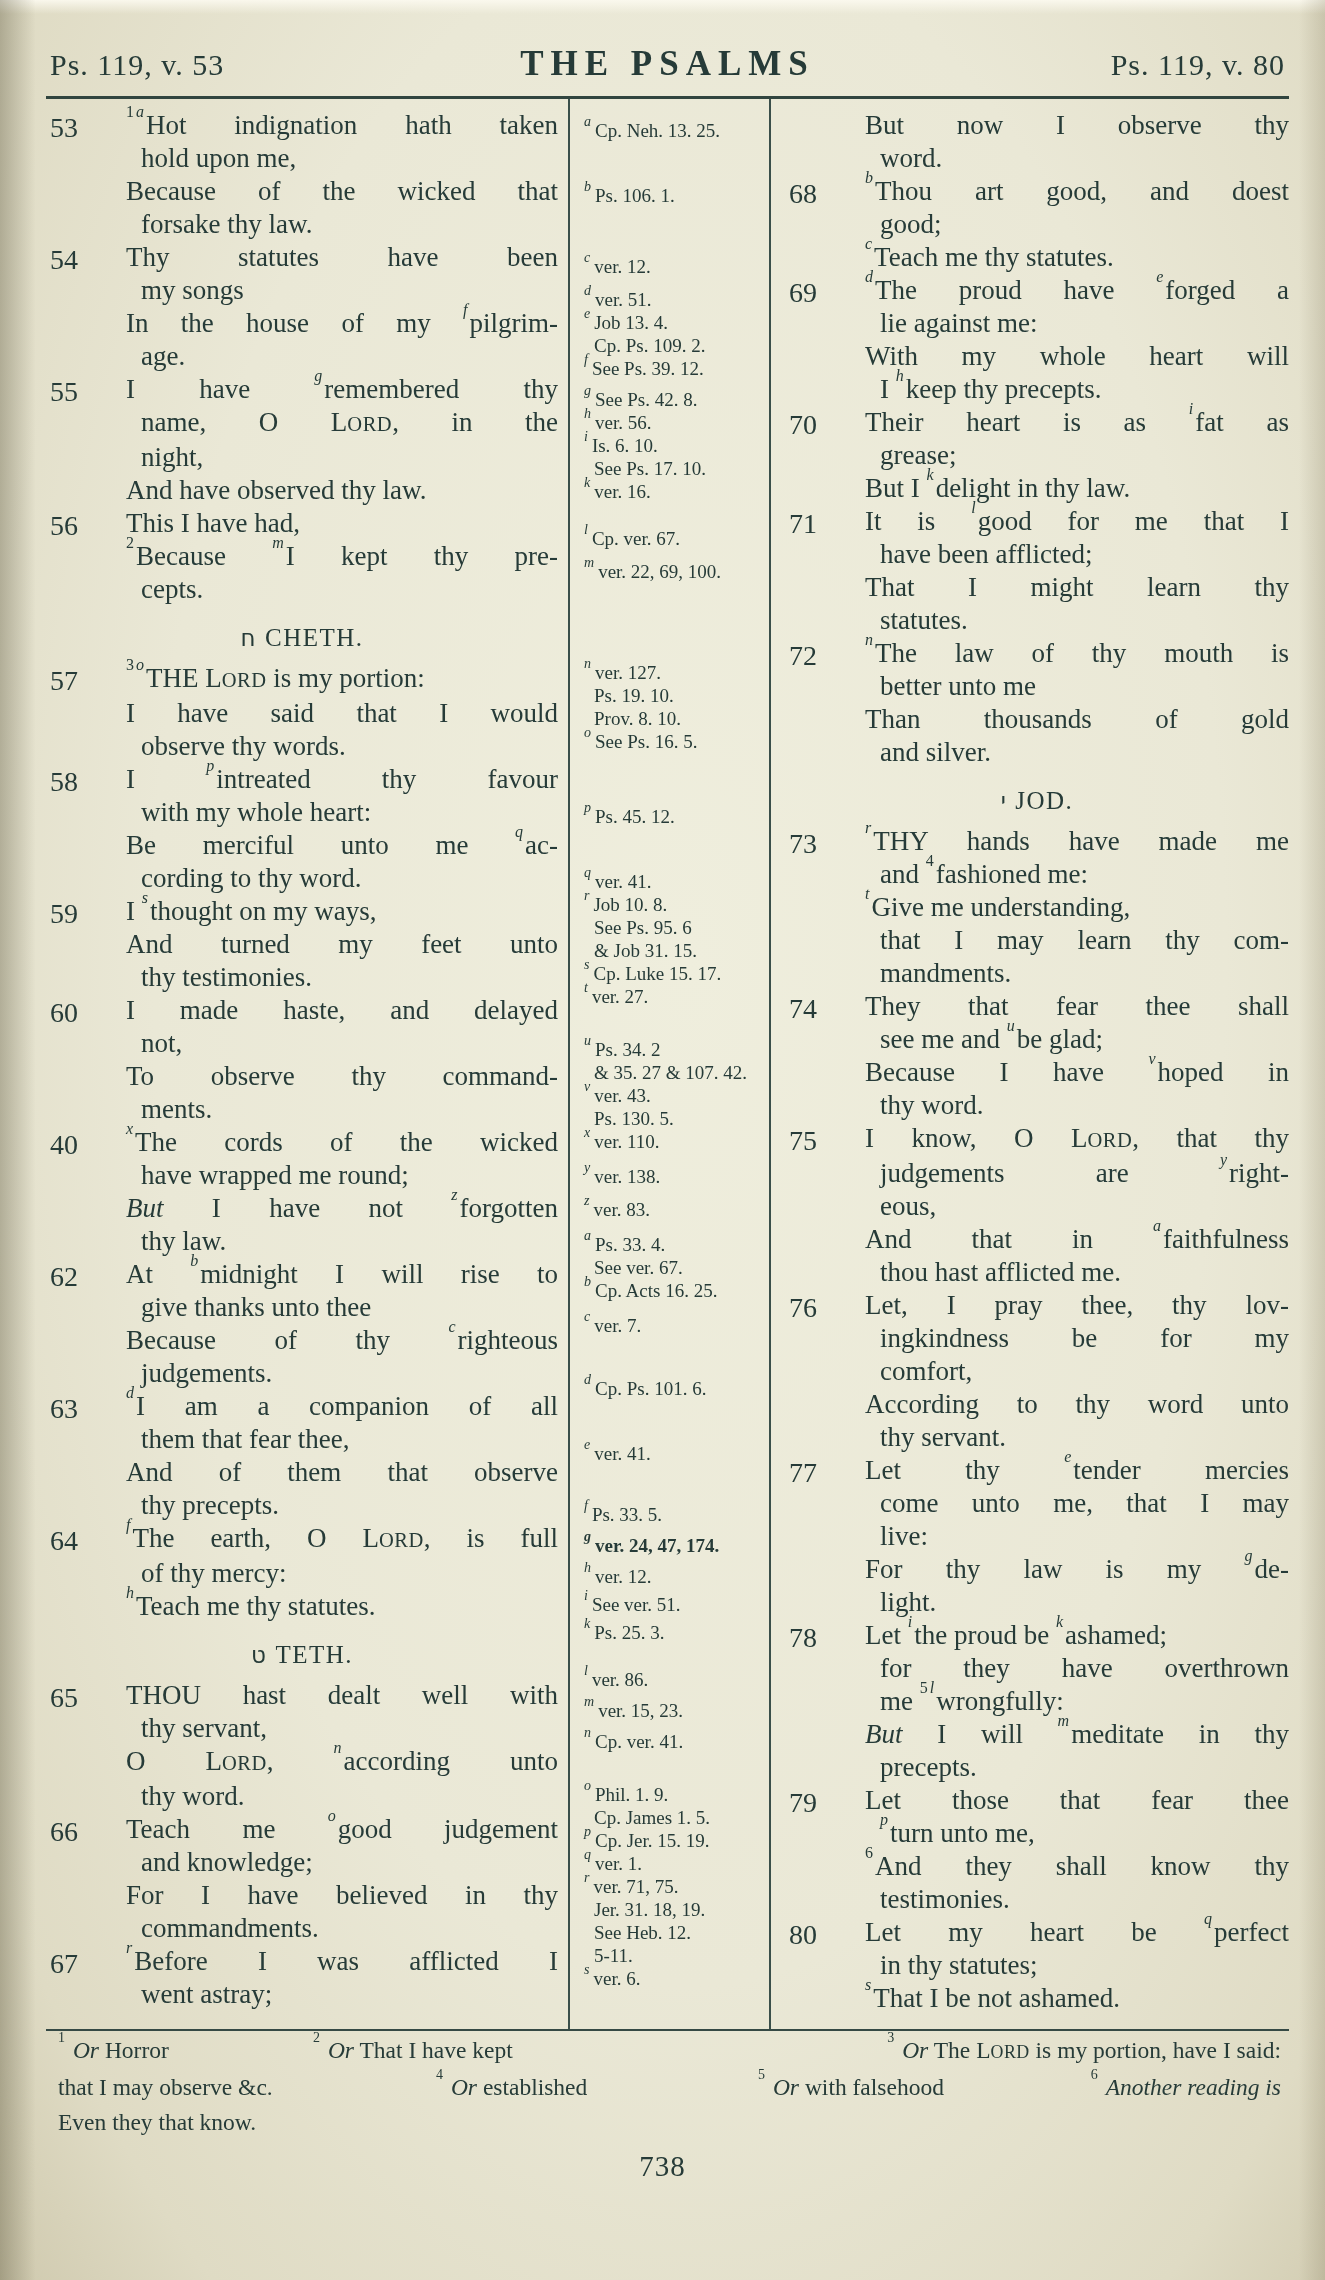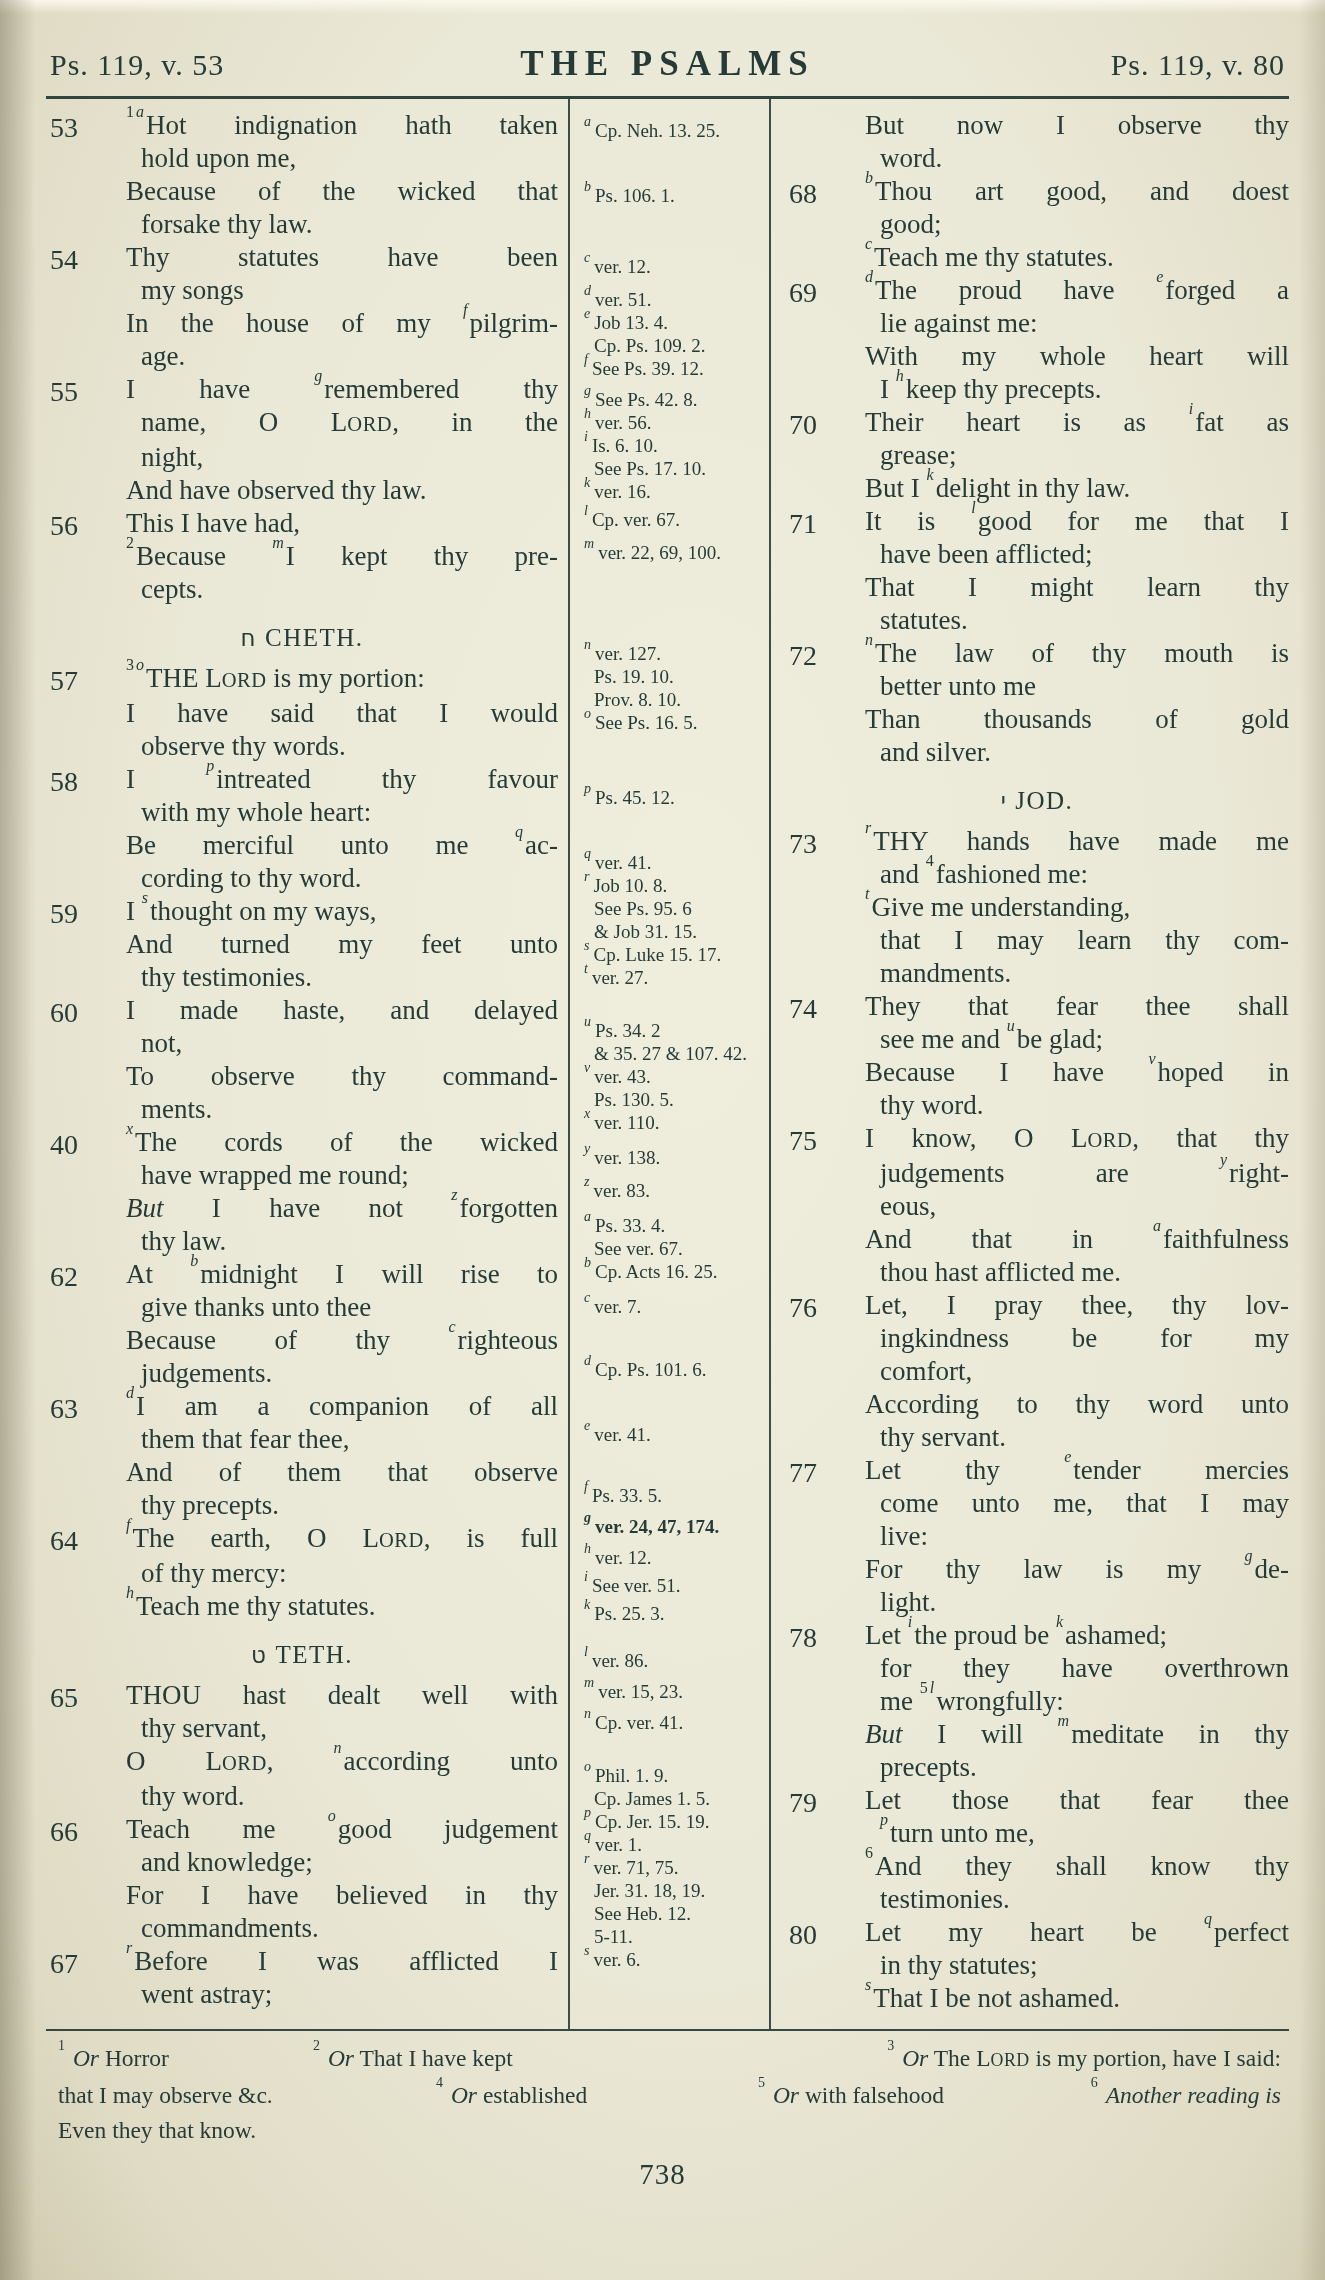--- a/index.html
+++ b/index.html
@@ -37,21 +37,21 @@
   .heb{font-family:"DejaVu Sans",sans-serif;font-size:23px;margin-right:8px;}
 
   sup.rp,sup.rn{font-size:16px;line-height:0;position:relative;top:-7px;margin-right:2px;}
   sup.rp{font-style:italic;}
   .refscol sup.rl{font-style:italic;font-size:14px;line-height:0;position:relative;top:-4px;margin-right:4px;}
   .ref-line.rcont{padding-left:10px;}
 
   .lord .sm{font-size:0.76em;letter-spacing:0.5px;}
 
   .footnotes{margin:0 36px 0 46px;border-top:2.5px solid #354944;
-             padding:10px 8px 0 12px;font-size:23.5px;}
+             padding:2px 8px 0 12px;font-size:23.5px;}
   .fn-row{display:grid;line-height:35px;}
   .fn-row.r1{grid-template-columns:255px 440px 1fr;}
   .fn-row.r2{grid-template-columns:378px 322px 312px 1fr;}
   .fn-row.r3{grid-template-columns:1fr;}
   .fn-seg{white-space:nowrap;}
   .fn-row.r1 .fn-seg:last-child,.fn-row.r2 .fn-seg:last-child{justify-self:end;}
   .fn-seg sup{font-size:14px;line-height:0;position:relative;top:-7px;margin-right:2px;}
 
   .page-number{text-align:center;font-size:29px;margin-top:10px;letter-spacing:1px;}
 </style>
@@ -210,21 +210,21 @@
             <div class="ref-line"><sup class="rl">h</sup>ver. 56.</div>
           </div>
           <div class="ref-entry">
             <div class="ref-line"><sup class="rl">i</sup>Is. 6. 10.</div>
             <div class="ref-line rcont">See Ps. 17. 10.</div>
           </div>
           <div class="ref-entry">
             <div class="ref-line"><sup class="rl">k</sup>ver. 16.</div>
           </div>
         </div>
-        <div class="ref-group" style="margin-top: 5px;">
+        <div class="ref-group" style="margin-top: 24px;">
           <div class="ref-entry">
             <div class="ref-line"><sup class="rl">l</sup>Cp. ver. 67.</div>
           </div>
         </div>
         <div class="ref-group" style="margin-top: 10px;">
           <div class="ref-entry">
             <div class="ref-line"><sup class="rl">m</sup>ver. 22, 69, 100.</div>
           </div>
         </div>
         <div class="ref-group" style="margin-top: 78px;">

